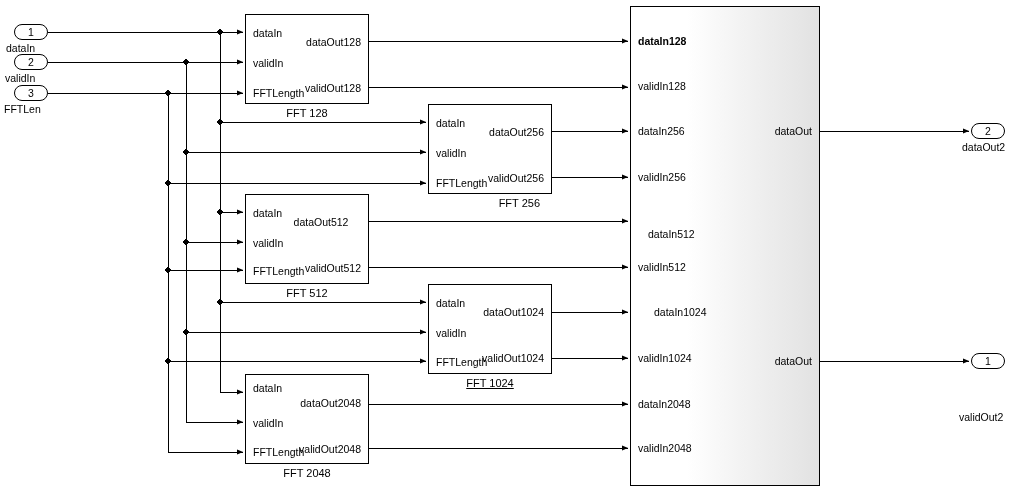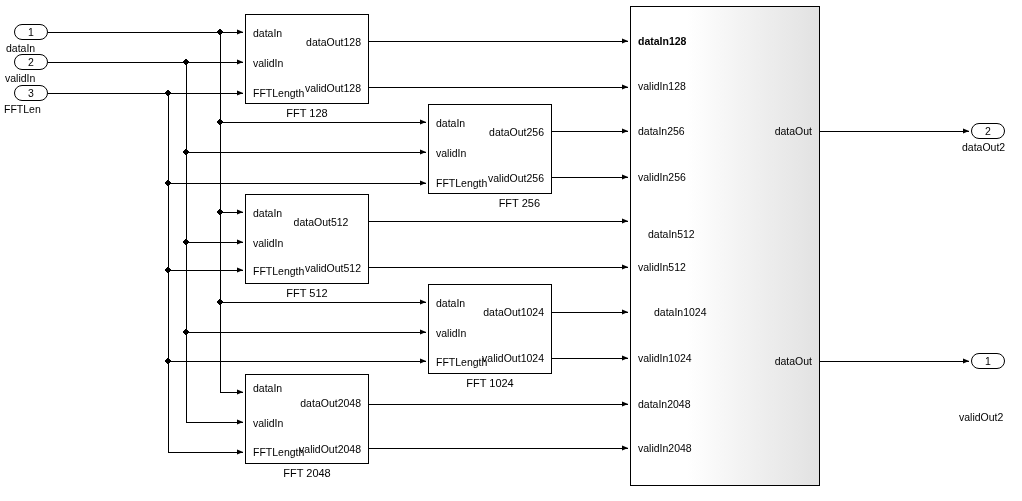--- a/index.html
+++ b/index.html
@@ -165,21 +165,21 @@
 
   <div class="block" style="left:245px; top:194px; width:124px; height:90px;"></div>
   <div class="blk-label" style="left:245px; top:287px; width:124px;">FFT 512</div>
   <div class="port-label" style="left:253px; top:207px;">dataIn</div>
   <div class="port-label" style="left:253px; top:237px;">validIn</div>
   <div class="port-label" style="left:253px; top:265px;">FFTLength</div>
   <div class="port-label right" style="left:281px; top:216px; width:80px;text-align:center;">dataOut512</div>
   <div class="port-label right" style="left:281px; top:262px; width:80px;">validOut512</div>
 
   <div class="block" style="left:428px; top:284px; width:124px; height:90px;"></div>
-  <div class="blk-label" style="left:428px; top:377px; width:124px;">FFT 1024</div>
+  <div class="blk-label" style="left:428px; top:377px; width:124px;text-decoration:underline;">FFT 1024</div>
   <div class="port-label" style="left:436px; top:297px;">dataIn</div>
   <div class="port-label" style="left:436px; top:327px;">validIn</div>
   <div class="port-label" style="left:436px; top:356px;">FFTLength</div>
   <div class="port-label right" style="left:460px; top:306px; width:84px;">dataOut1024</div>
   <div class="port-label right" style="left:460px; top:352px; width:84px;">validOut1024</div>
 
   <div class="block" style="left:245px; top:374px; width:124px; height:90px;"></div>
   <div class="blk-label" style="left:245px; top:467px; width:124px;">FFT 2048</div>
   <div class="port-label" style="left:253px; top:382px;">dataIn</div>
   <div class="port-label" style="left:253px; top:417px;">validIn</div>

